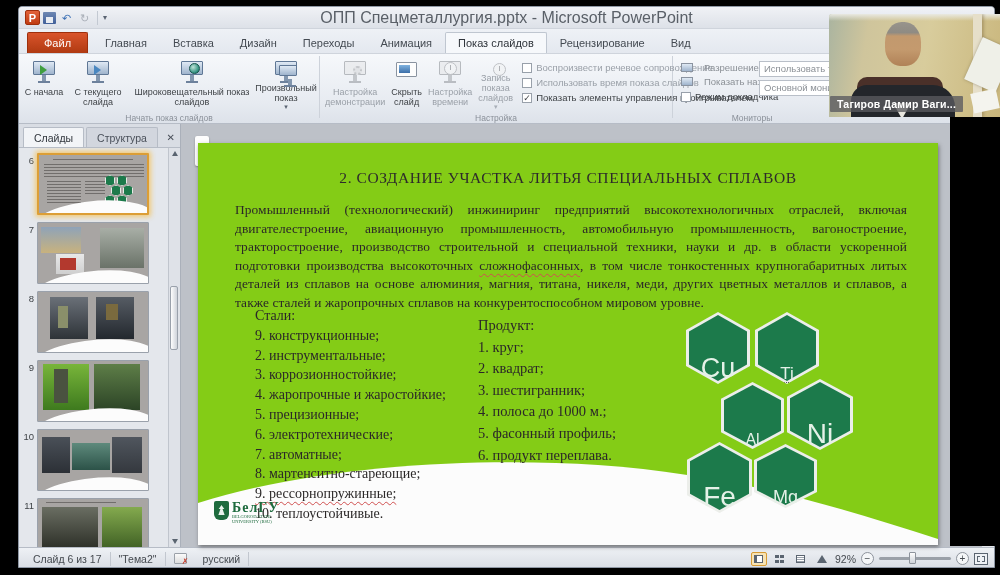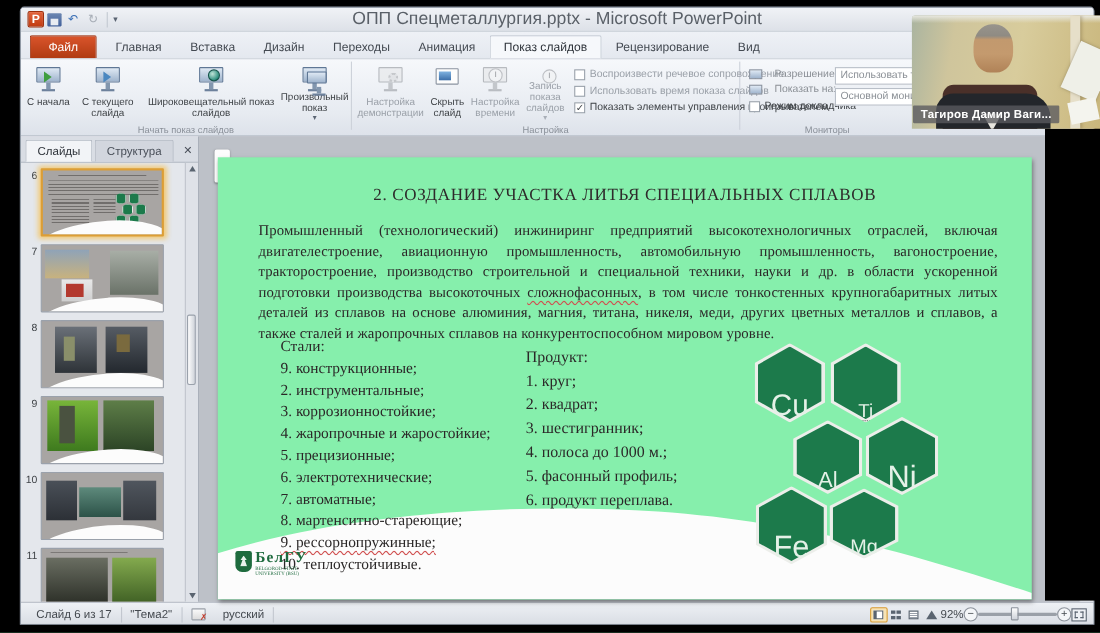--- a/index.html
+++ b/index.html
@@ -112,40 +112,40 @@
   .arrD { width:0; height:0; border-left:3.5px solid transparent; border-right:3.5px solid transparent;
           border-top:5px solid #5a6470; }
   .strack { flex:1; width:100%; position:relative; }
   .sthumbbar { position:absolute; left:1px; width:8px; top:34%; height:64px; background:linear-gradient(90deg,#fdfdfd,#cfd3da);
                border:1px solid #9aa1ab; border-radius:2px; }
 
   
   .workspace { position:relative; flex:1; background:#bdc1c8; }
   .slideTabW { position:absolute; left:14px; top:12px; width:14px; height:30px; background:#fdfdfd;
                border-radius:2px; box-shadow:0 1px 2px rgba(0,0,0,.3); }
-  .slide { position:absolute; left:17px; top:19px; width:740px; height:402px; background:#86efac;
+  .slide { position:absolute; left:17px; top:19px; width:740px; height:402px; background:#84cc16;
            box-shadow:1px 2px 4px rgba(40,40,40,.5); overflow:hidden;
            font-family:"Liberation Serif","DejaVu Serif",serif; color:#2b2828; }
   .wave { position:absolute; left:0; bottom:0; width:740px; height:100px; }
   .sTitle { position:absolute; left:0; top:26px; width:100%; text-align:center; font-size:15.5px;
             letter-spacing:.6px; color:#2e2b2b; }
   .sPara { position:absolute; left:37px; top:58px; width:672px; font-size:13.4px; line-height:18.6px;
            text-align:justify; letter-spacing:.1px; }
   .misspell { text-decoration:underline wavy #d05050 1px; text-underline-offset:3px; }
   .colSteel { position:absolute; left:57px; top:163px; font-size:14px; line-height:19.8px; }
   .colProd  { position:absolute; left:280px; top:172px; font-size:14.5px; line-height:21.6px; }
 
   .hex { position:absolute; clip-path:polygon(50% 0,100% 25%,100% 75%,50% 100%,0 75%,0 25%);
          background:#eceeea; display:flex; align-items:flex-end; justify-content:center; }
   .hexIn { position:absolute; inset:3px; clip-path:polygon(50% 0,100% 25%,100% 75%,50% 100%,0 75%,0 25%);
            background:#1c7a4b; }
   .hexTxt { position:relative; color:#e4f1e7; font-family:"Liberation Sans",sans-serif; font-weight:400; }
   .hex.cu { left:488px; top:169px; width:64px; height:72px; } .hex.cu .hexTxt { font-size:27px; }
   .hex.ti { left:557px; top:169px; width:64px; height:72px; } .hex.ti .hexTxt { font-size:17px; text-decoration:underline dotted rgba(70,70,70,.9) 1px; text-underline-offset:3px;}
-  .hex.al { left:523px; top:239px; width:63px; height:67px; } .hex.al .hexTxt { font-size:20px; }
+  .hex.al { left:523px; top:239px; width:63px; height:67px; } .hex.al .hexTxt { font-size:16px; }
   .hex.ni { left:589px; top:236px; width:66px; height:71px; } .hex.ni .hexTxt { font-size:28px; }
   .hex.fe { left:489px; top:299px; width:65px; height:71px; } .hex.fe .hexTxt { font-size:28px; }
   .hex.mg { left:556px; top:301px; width:63px; height:64px; } .hex.mg .hexTxt { font-size:18px; }
 
   .logo { position:absolute; left:16px; top:358px; display:flex; gap:3px; align-items:flex-start; }
   .shield { width:15px; height:19px; background:#1e6b3e; border-radius:2px 2px 6px 6px; position:relative; flex:none; }
   .shield::after { content:""; position:absolute; left:4px; top:4px; width:7px; height:10px;
                    background:#e9f2ec; clip-path:polygon(50% 0,90% 40%,65% 40%,95% 100%,5% 100%,35% 40%,10% 40%); }
   .logoTxt .nm { font-size:14px; font-weight:bold; color:#1e6b3e; letter-spacing:1px; line-height:13px; }
   .logoTxt .sub { font-size:4.5px; color:#1e6b3e; width:60px; line-height:5px; }
@@ -161,21 +161,21 @@
   .dbl { display:flex; flex-direction:column; gap:1px; align-items:center; padding:3px 0; }
 
   
   .statusbar { height:22px; background:linear-gradient(#eef1f5,#d8dce3); border-top:1px solid #b6bcc6;
                display:flex; align-items:center; font-size:10.5px; color:#44494f; padding:0 6px; }
   .stSeg { padding:0 8px; display:flex; align-items:center; gap:4px; }
   .stDiv { width:1px; height:14px; background:#c2c7cf; }
   .spell { position:relative; width:13px; height:11px; background:linear-gradient(#fafafa,#dcdcdc);
            border:1px solid #9aa0a8; border-radius:1px; }
   .spell .sx { position:absolute; right:-3px; bottom:-3px; color:#c23a2a; font-size:8px; line-height:8px; }
-  .stRight { margin-left:auto; display:flex; align-items:center; }
+  .stRight { margin-left:auto; display:flex; align-items:center; gap:5px; }
   .vbtn { width:16px; height:14px; border:1px solid transparent; display:flex; align-items:center; justify-content:center; }
   .vbtn.active { border-color:#d89c34; background:#f7e3b4; border-radius:2px; }
   .ic-norm { width:9px; height:8px; border:1px solid #5a6470; border-left-width:3px; background:#fff; }
   .ic-sort { width:9px; height:8px; background:
       linear-gradient(#5a6470,#5a6470) 0 0/4px 3px no-repeat, linear-gradient(#5a6470,#5a6470) 5px 0/4px 3px no-repeat,
       linear-gradient(#5a6470,#5a6470) 0 5px/4px 3px no-repeat, linear-gradient(#5a6470,#5a6470) 5px 5px/4px 3px no-repeat; }
   .ic-read { width:9px; height:8px; border:1px solid #5a6470; background:repeating-linear-gradient(#fff 0 1px,#9aa1ab 1px 2px); }
   .ic-show { width:0; height:0; border-left:5px solid transparent; border-right:5px solid transparent;
              border-top:8px solid #5a6470; transform:rotate(180deg); }
   .zoomPct { font-size:10.5px; color:#44494f; }

